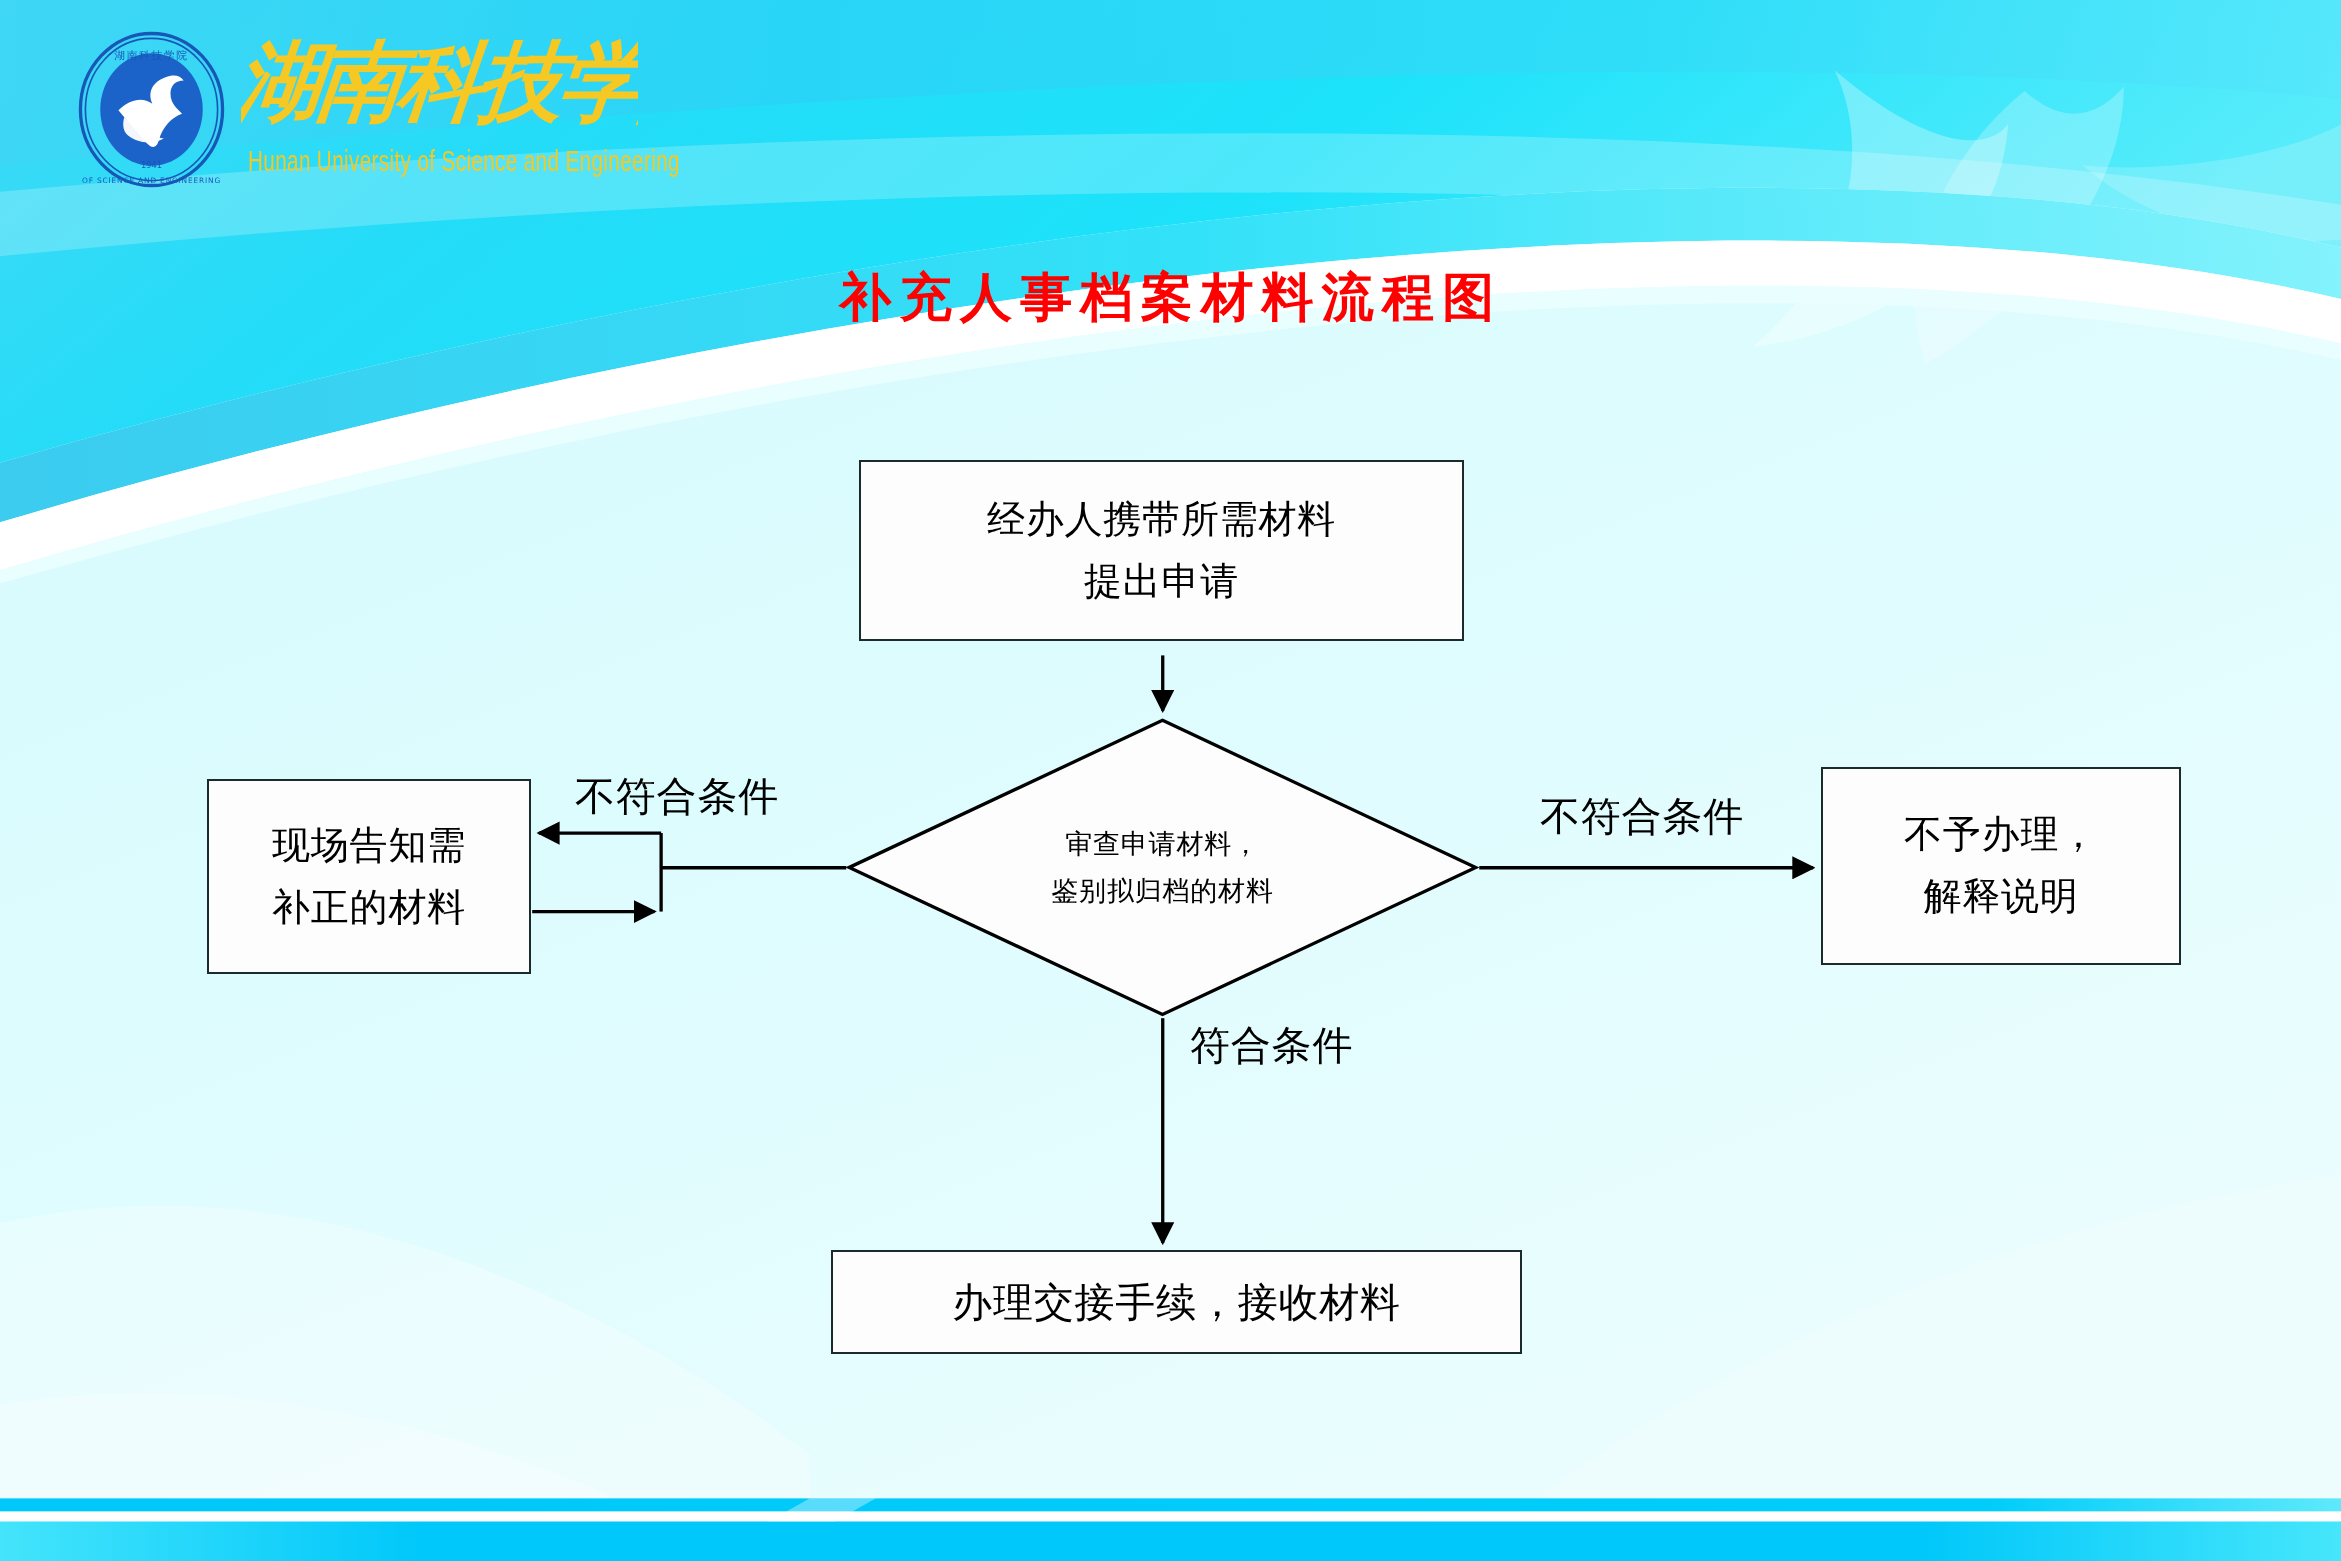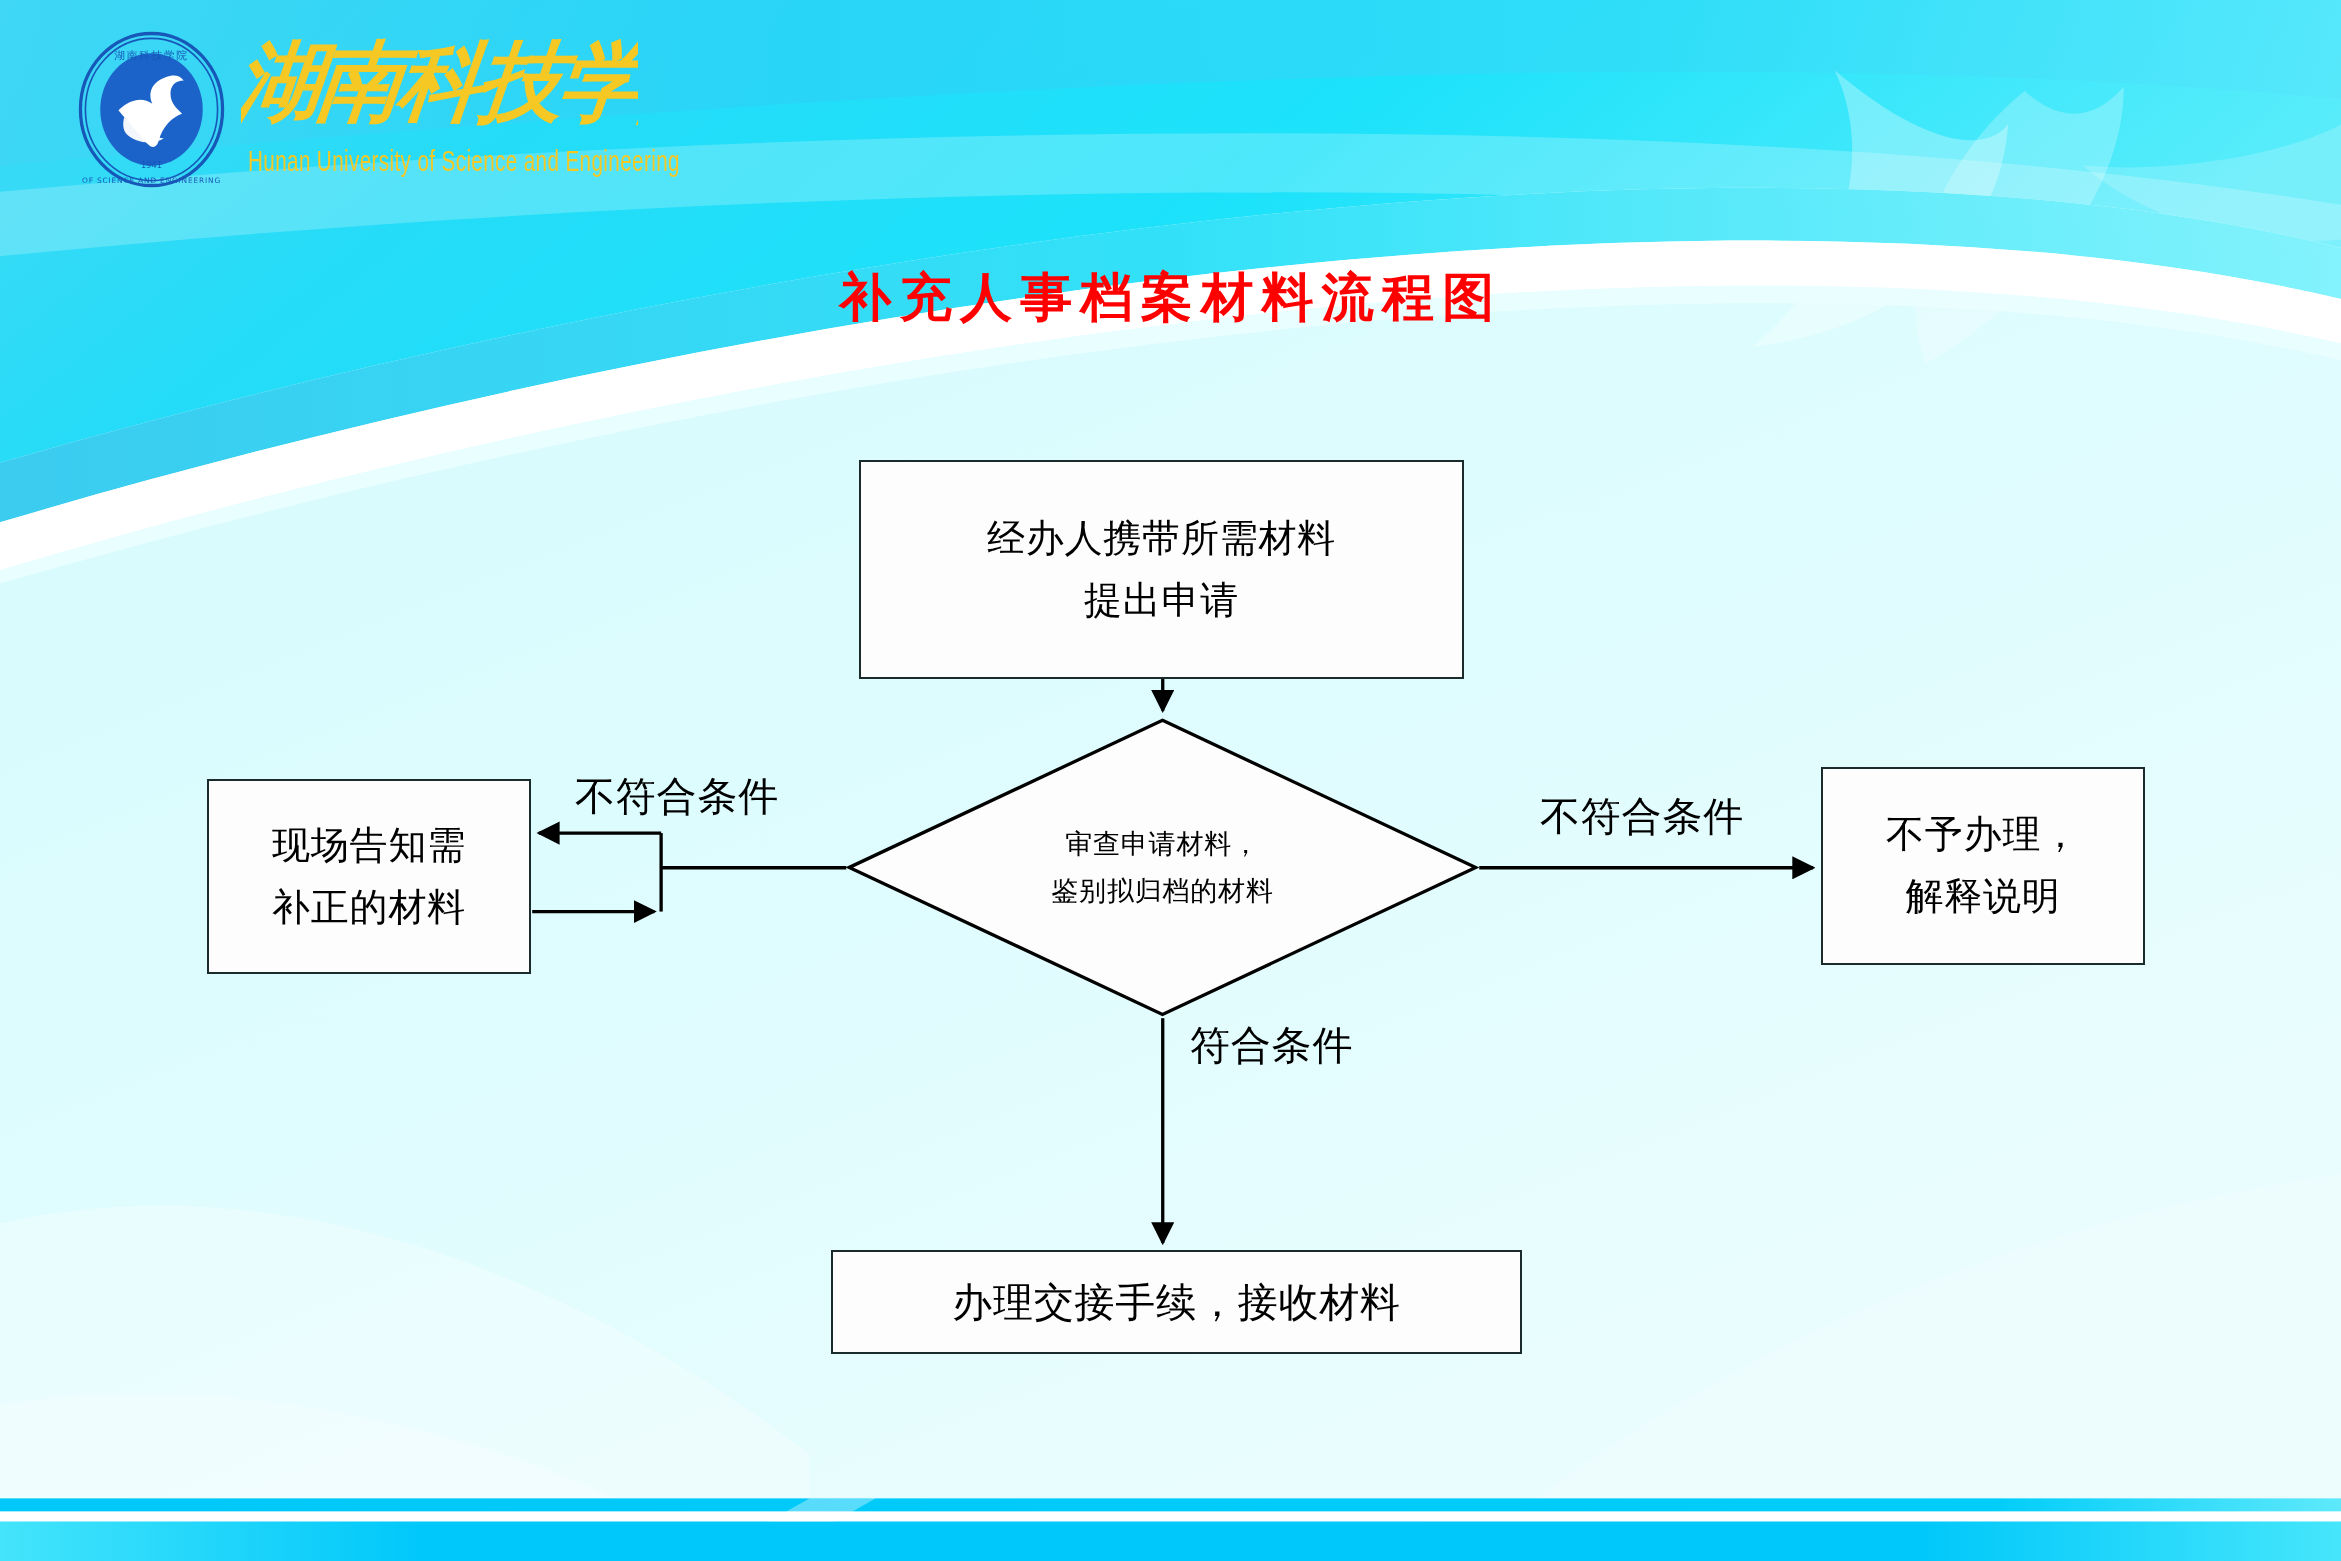--- a/index.html
+++ b/index.html
@@ -88,23 +88,23 @@
     justify-content: center;
     font-family: "DejaVu Sans", "Liberation Sans", sans-serif;
     font-size: 38px;
     color: #000000;
     line-height: 1.62;
     text-align: center;
     letter-spacing: 0.8px;
   }
   .node .ln { display: block; }
 
-  #node-apply   { left: 859px; top: 460px;  width: 605px; height: 219px; }
+  #node-apply   { left: 859px; top: 460px;  width: 605px; height: 181px; }
   #node-notify  { left: 207px;  top: 779px;  width: 324px; height: 195px; }
-  #node-reject  { left: 1821px; top: 767px;  width: 324px; height: 198px; }
+  #node-reject  { left: 1821px; top: 767px;  width: 360px; height: 198px; }
   #node-accept  { left: 831px; top: 1250px; width: 691px; height: 104px; }
   #node-accept  { font-size: 40px; justify-content: center; }
 
   
   #node-review {
     position: absolute;
     left: 846px;
     top: 717px;
     width: 633px;
     height: 301px;

